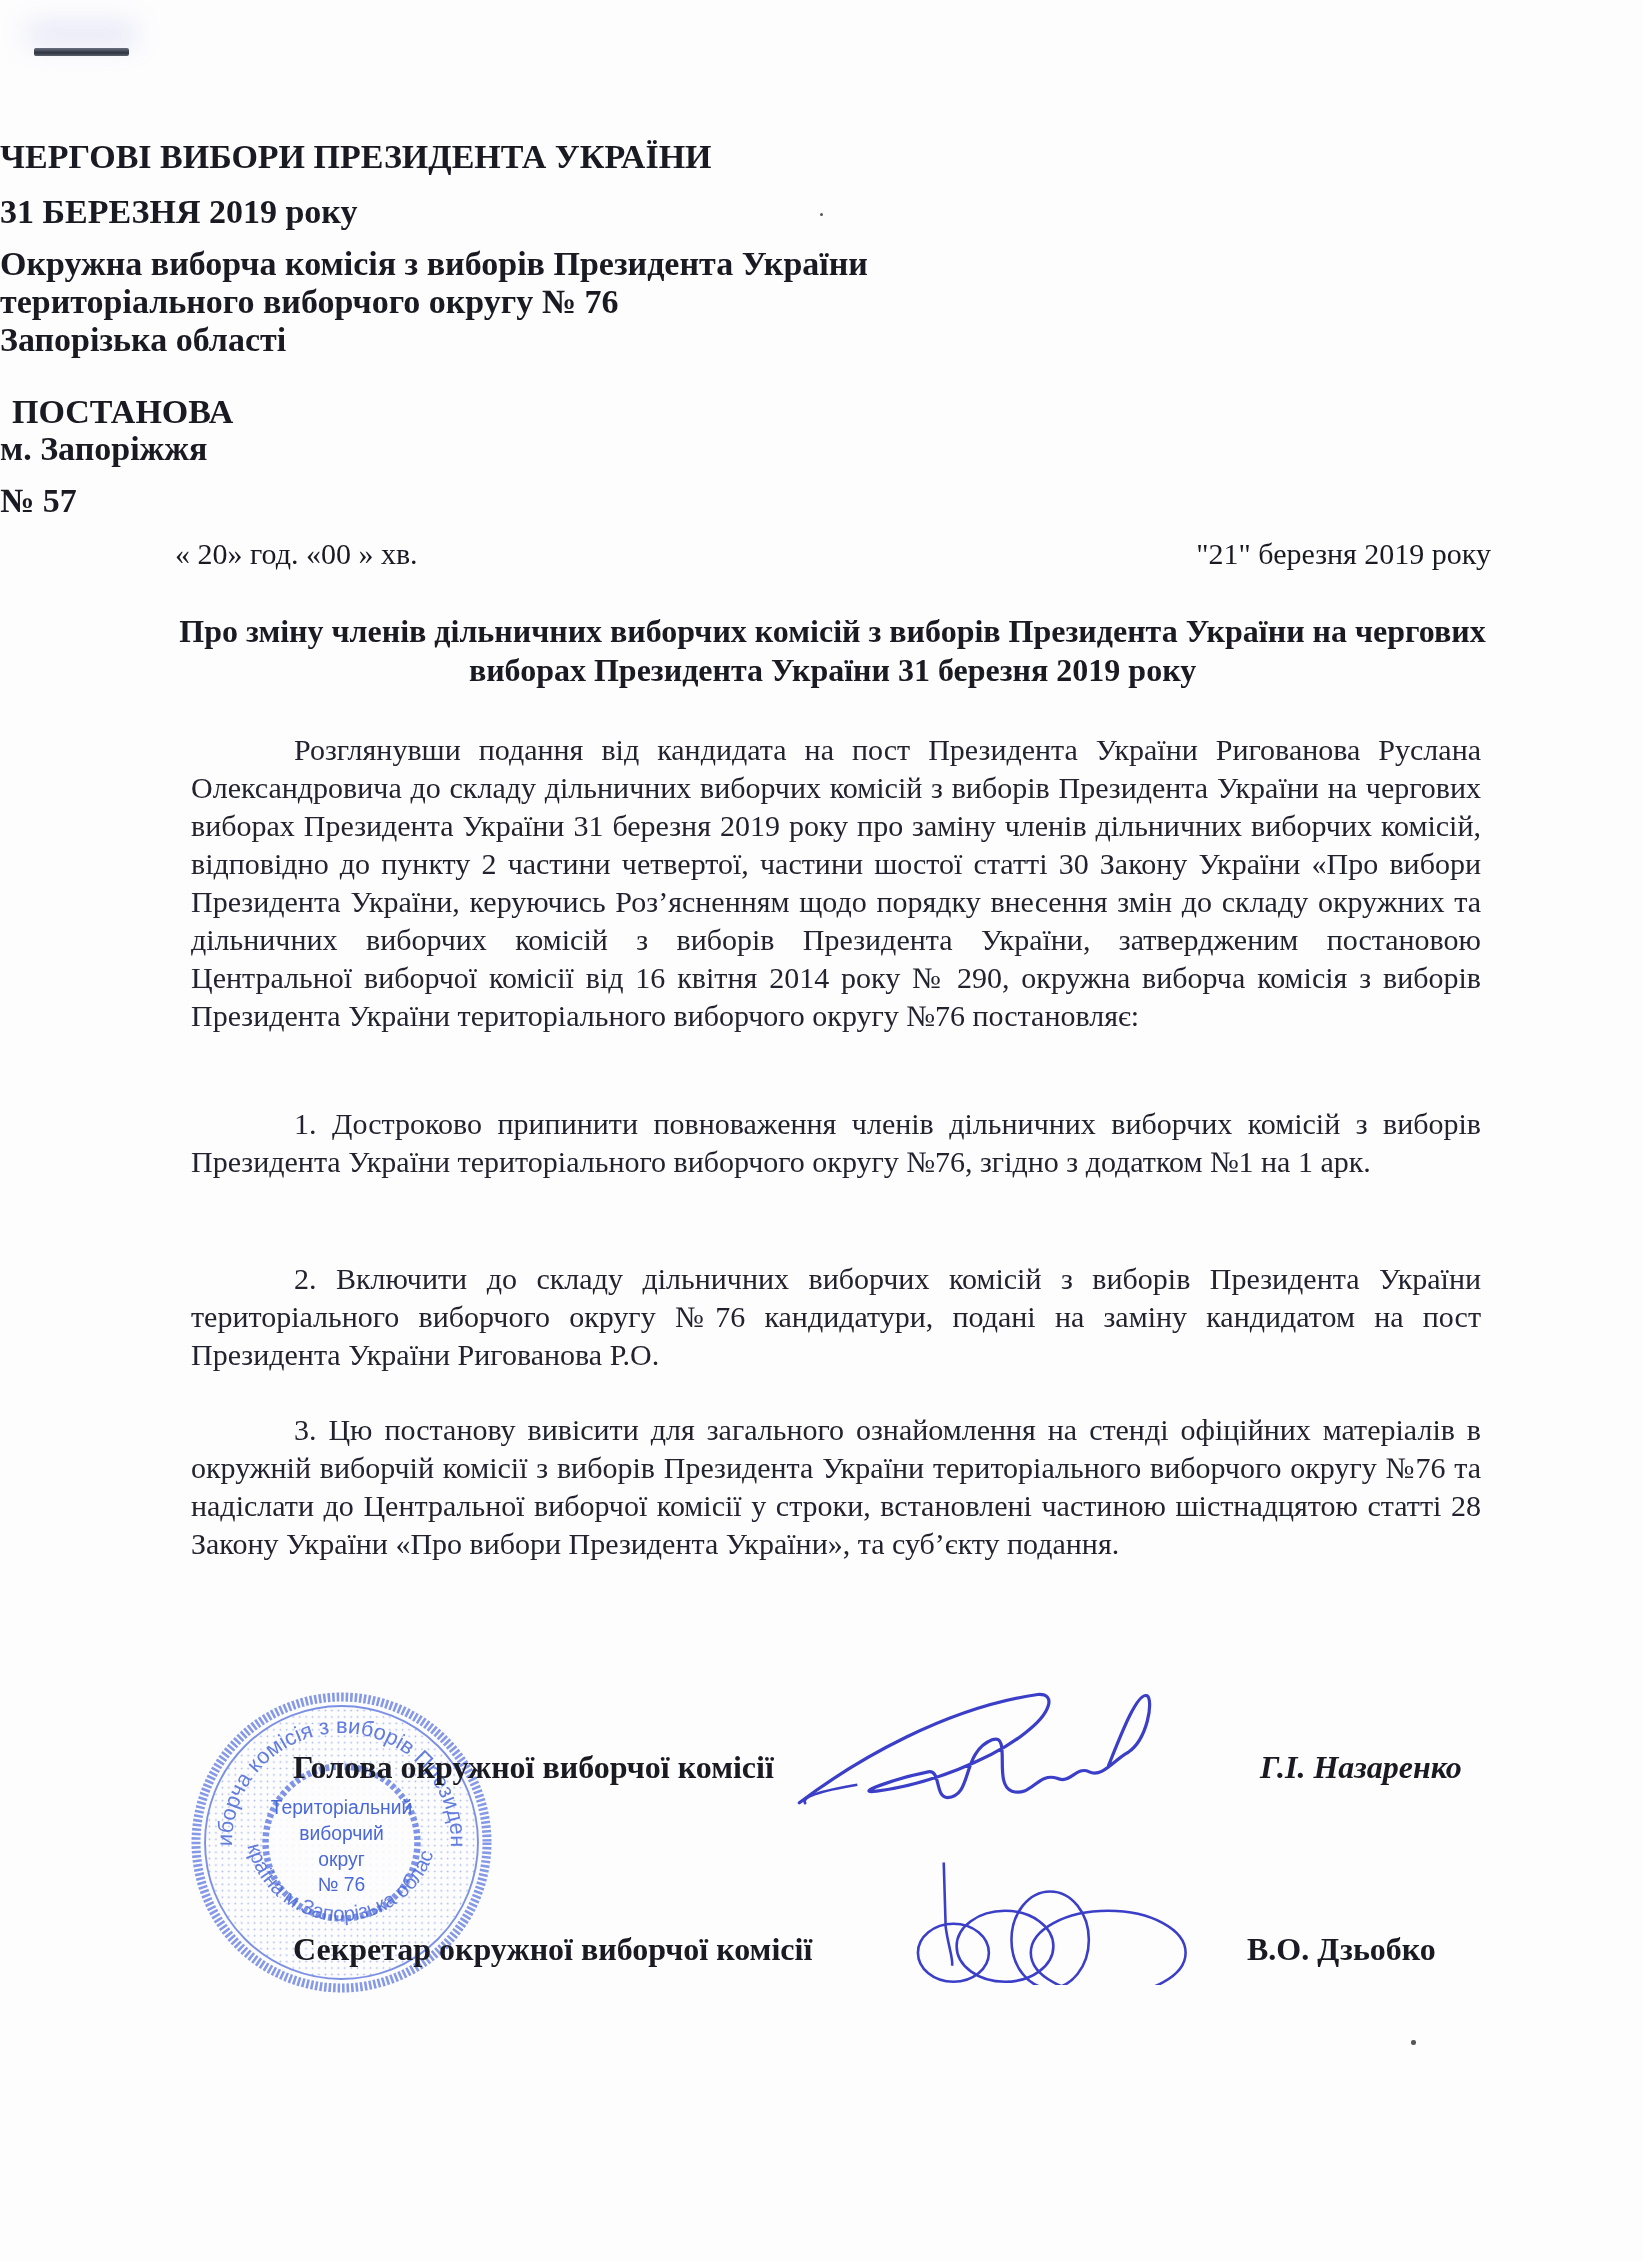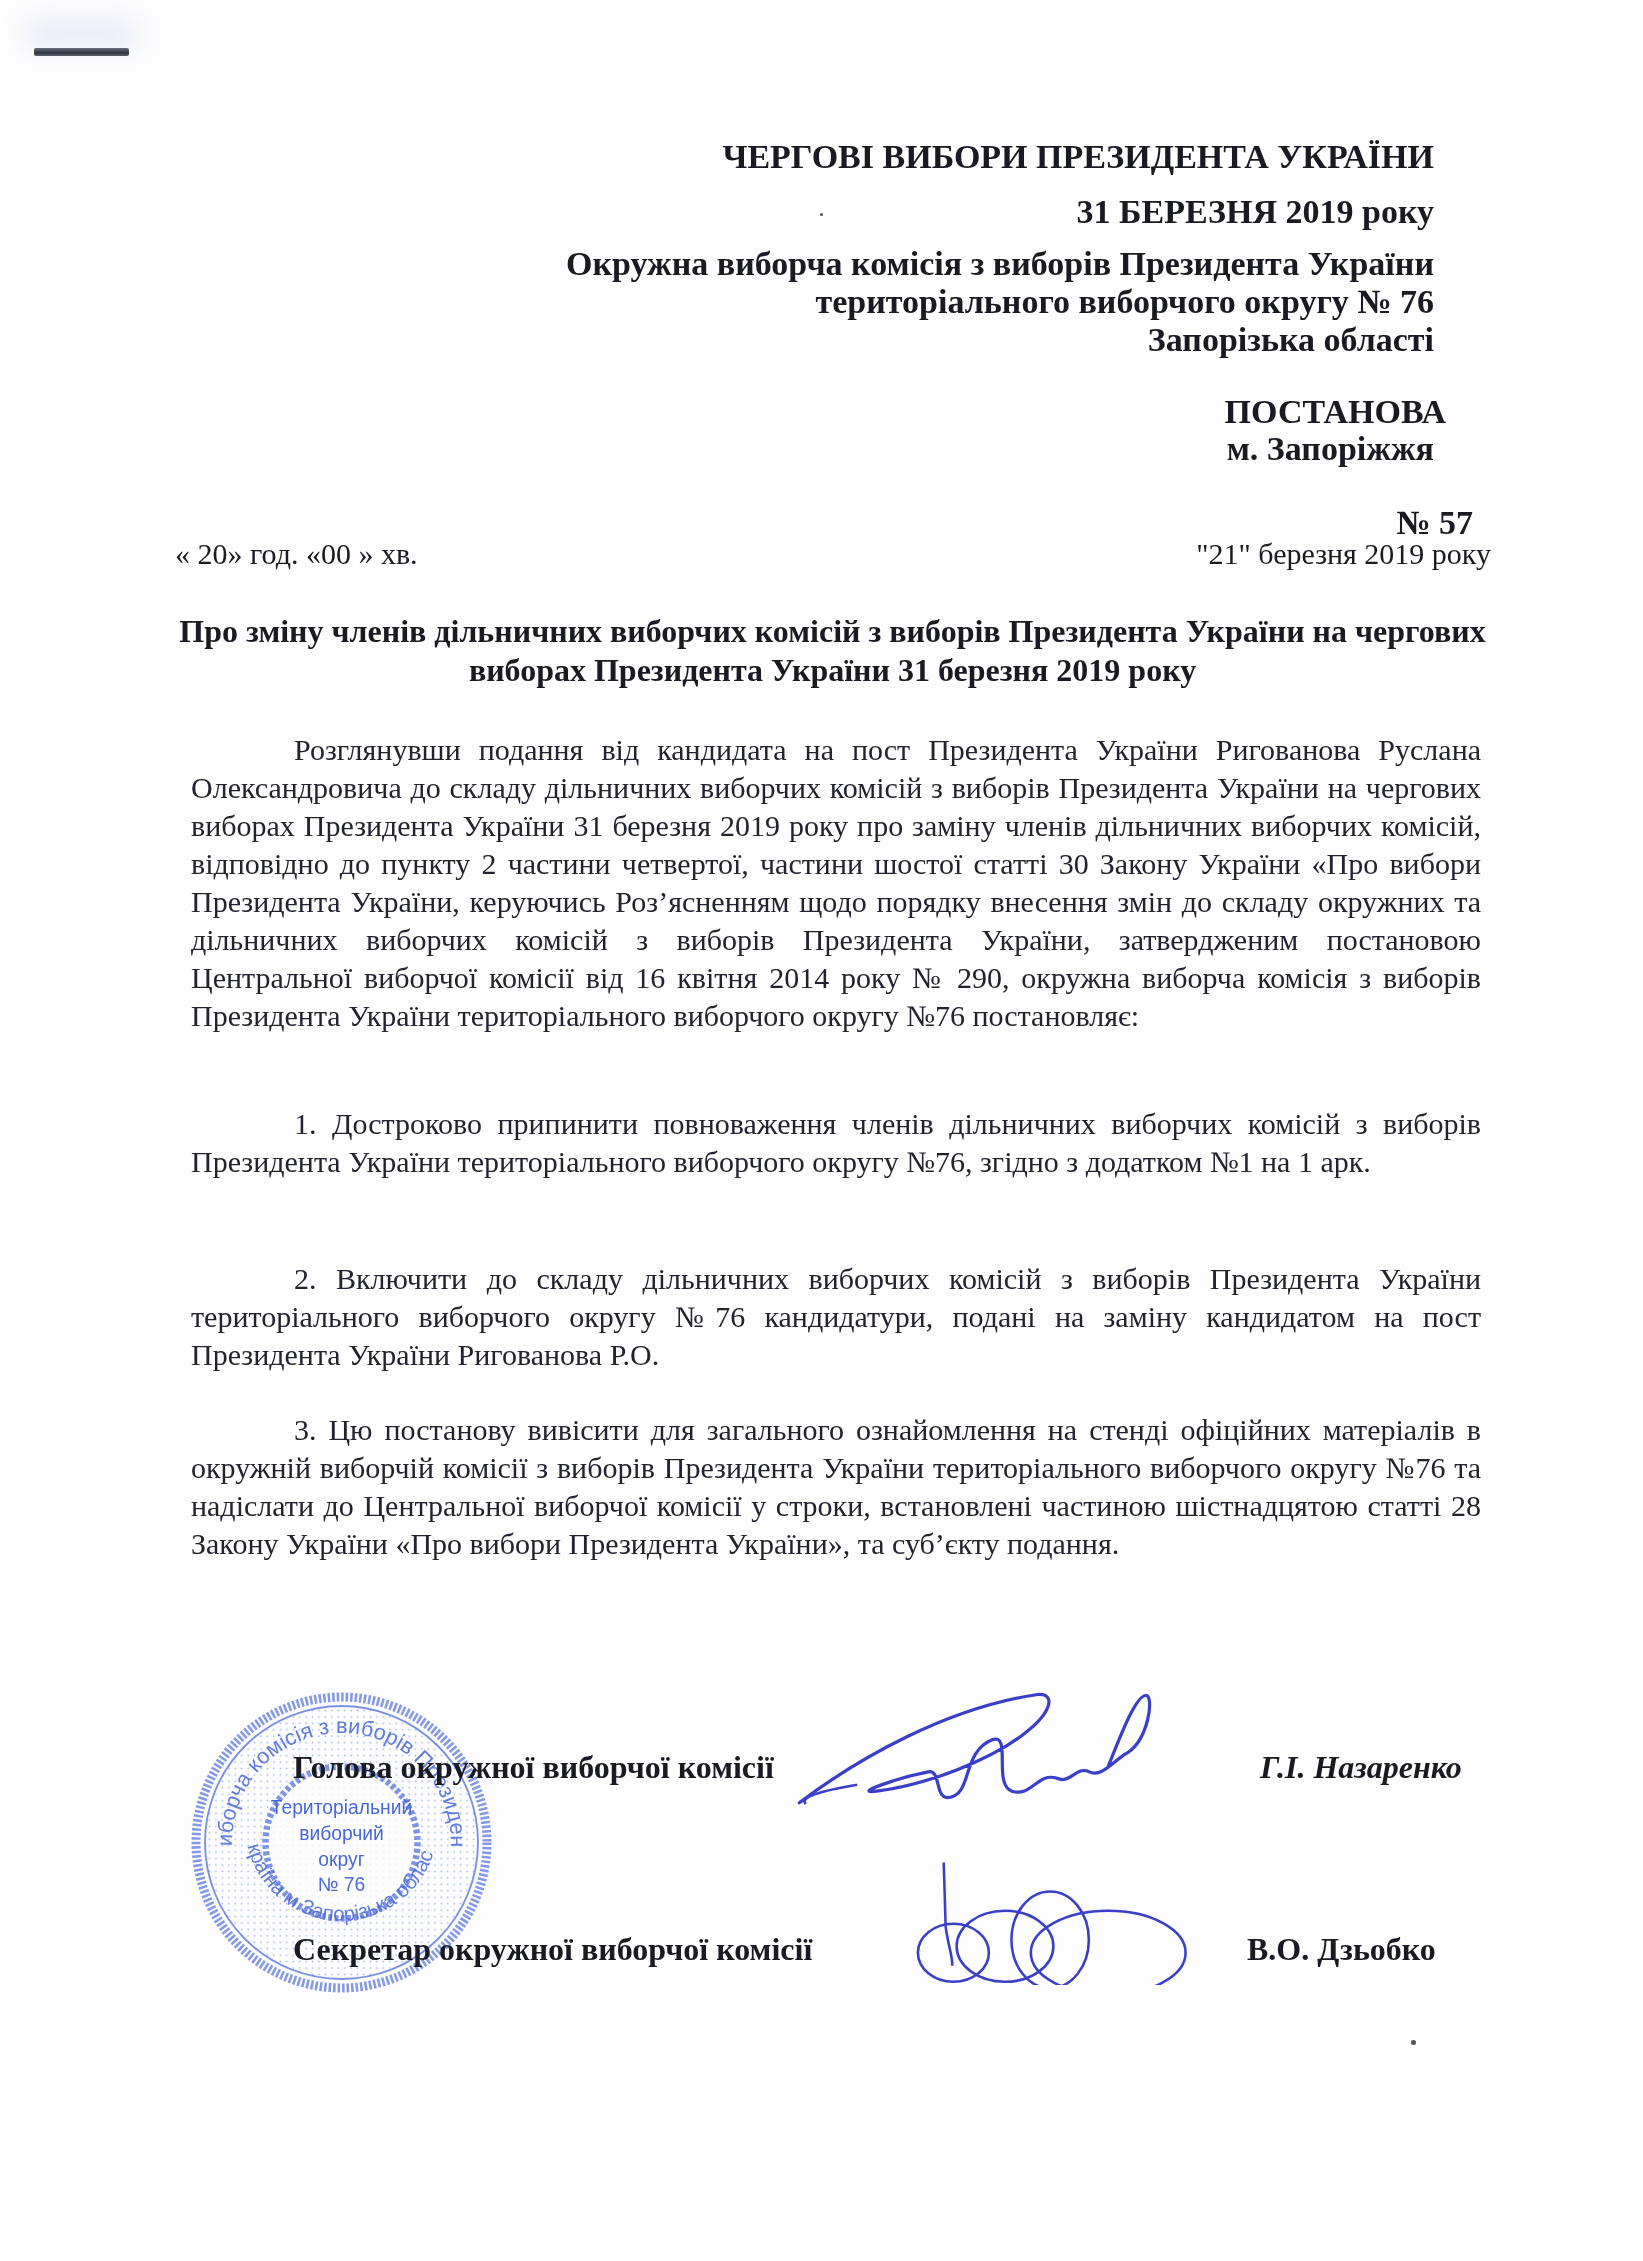--- a/index.html
+++ b/index.html
@@ -8,30 +8,30 @@
     font-family: "Liberation Serif", "DejaVu Serif", serif;
     color: #1a1a22;
   }
   .page { position: absolute; inset: 0; background: #fdfdfe; }
   .staple {
     position: absolute; left: 34px; top: 48px; width: 95px; height: 7.7px;
     background: linear-gradient(#6a7080, #2f3440 60%, #5a606c);
     border-radius: 1.9px;
     box-shadow: 0 -18px 26px 6.4px rgba(150,160,220,0.25);
   }
-  .center { position: absolute; left: 0; width: 1409px; text-align: right; font-weight: bold; margin-left: 25px; }
+  .center { position: absolute; left: 0; width: 1409px; text-align: left; font-weight: bold; }
   .h-lg { font-size: 34px; line-height: 39px; }
   .t1 { top: 137px; }
   .t2 { top: 192px; }
   .t3 { top: 244px; }
   .t4 { top: 282px; }
   .t5 { top: 320px; }
   .t6 { top: 392px; padding-left: 12px; }
   .t7 { top: 429px; }
-  .t8 { top: 503px; padding-left: 39px; }
+  .t8 { top: 481px; }
   .time-line {
     position: absolute; top: 536px; left: 175px; font-size: 30px; line-height: 36px;
   }
   .date-line {
     position: absolute; top: 536px; right: 152px; font-size: 30px; line-height: 36px;
   }
   .subject {
     position: absolute; top: 612px; left: 175px; width: 1315px;
     text-align: center; font-weight: bold; font-size: 32px; line-height: 39px;
   }

